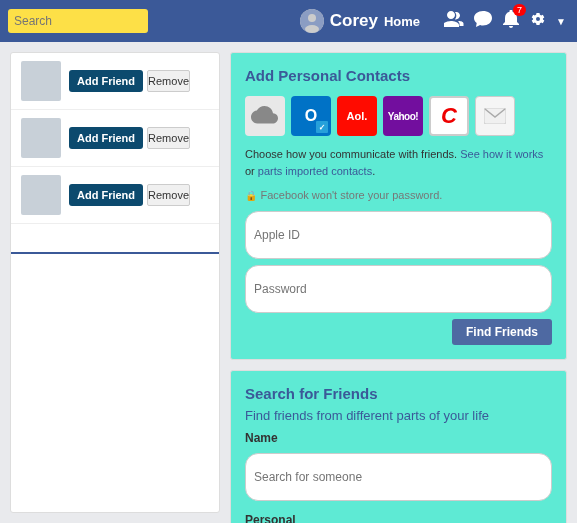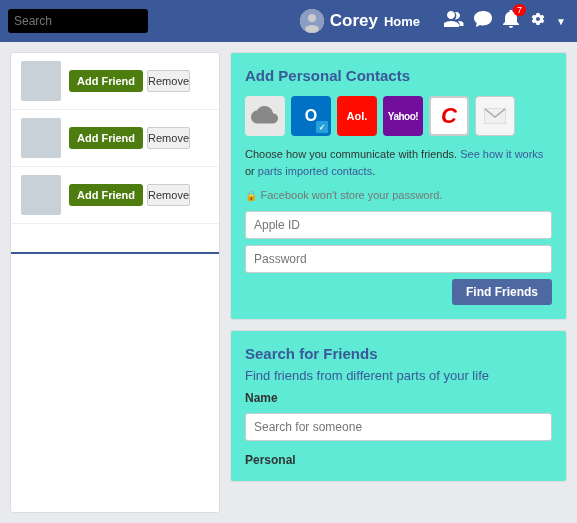--- a/index.html
+++ b/index.html
@@ -15,21 +15,21 @@
     
     .navbar {
       background: #3b5998;
       height: 42px;
       display: flex;
       align-items: center;
       padding: 0 8px;
       gap: 6px;
     }
     .navbar-search {
-      background: #000000;
+      background: #fde047;
       border: none;
       border-radius: 3px;
       height: 24px;
       width: 140px;
       padding: 0 6px;
       font-size: 12px;
       color: #666;
     }
     .navbar-logo {
       width: 24px;
@@ -116,21 +116,21 @@
       flex-shrink: 0;
     }
     .friend-info {
       flex: 1;
     }
     .friend-actions {
       display: flex;
       gap: 4px;
     }
     .btn-add-friend {
-      background: #4d7c0f;
+      background: #0c4a6e;
       color: white;
       border: none;
       border-radius: 3px;
       padding: 4px 8px;
       font-size: 11px;
       cursor: pointer;
       font-weight: bold;
     }
     .btn-remove {
       background: #f0f0f0;
@@ -239,22 +239,22 @@
       display: flex;
       align-items: center;
       gap: 3px;
     }
     .lock-icon {
       font-size: 10px;
     }
     .form-input {
       width: 100%;
       border: 1px solid #ccc;
-      border-radius: 3px;
-      padding: 6px 8px;
+      border-radius: 13px;
+      padding: 16px 8px;
       font-size: 12px;
       color: #999;
       margin-bottom: 6px;
       outline: none;
     }
     .btn-find-friends {
       background: #4e69a2;
       color: white;
       border: none;
       border-radius: 3px;

